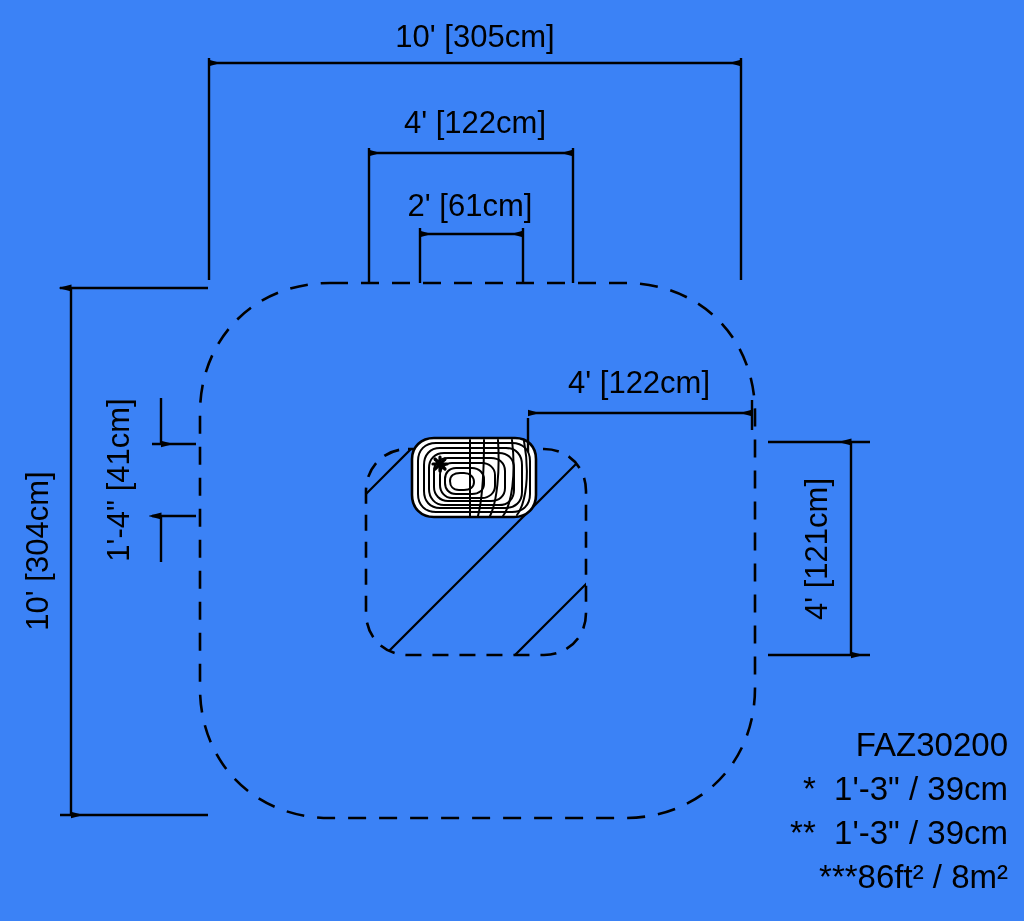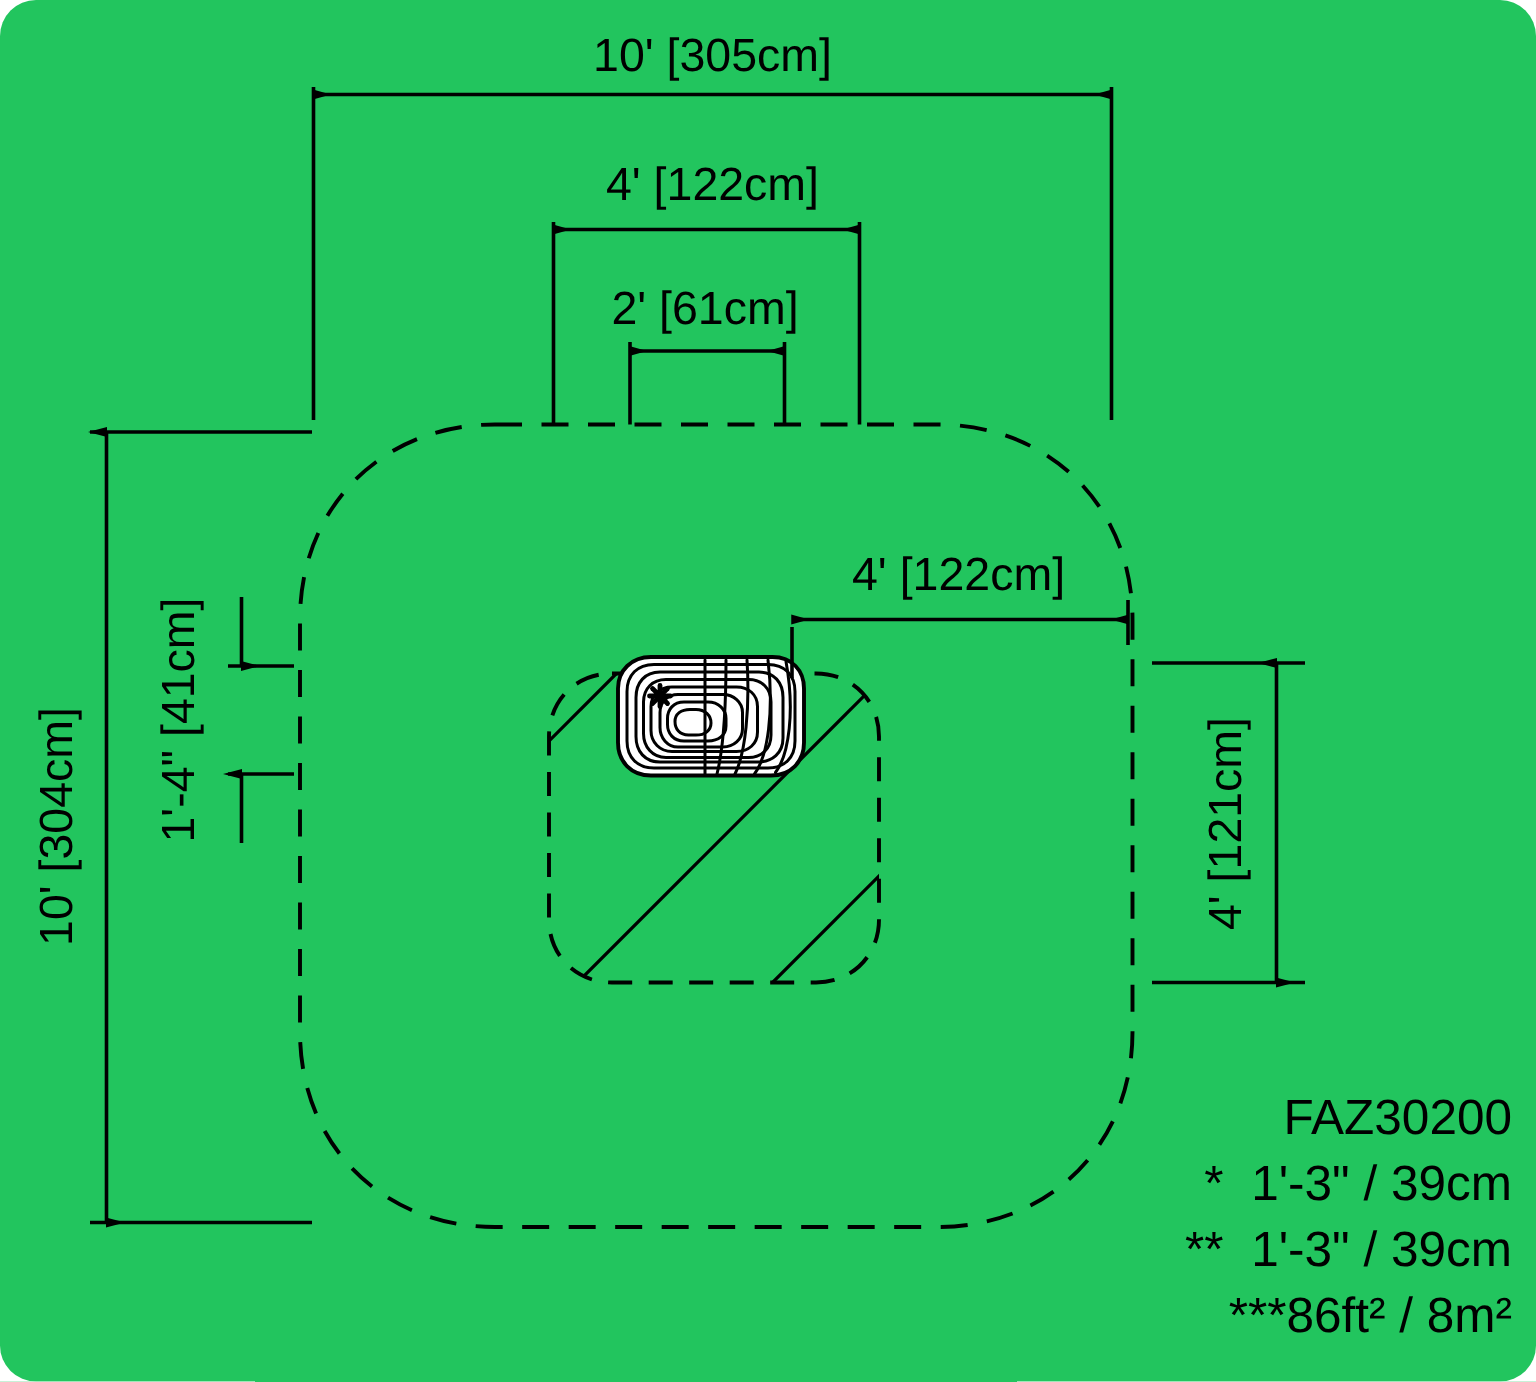--- a/index.html
+++ b/index.html
@@ -8,23 +8,22 @@
     padding: 0;
     background: #ffffff;
   }
   body {
     font-family: "Liberation Sans", sans-serif;
   }
   #sheet {
     position: relative;
     width: 1024px;
     height: 921px;
-    background: #22c55e;
+    background: #3b82f6;
     overflow: hidden;
-    border-radius: 24px;
   }
   #drawing {
     position: absolute;
     left: 0;
     top: 0;
     width: 1024px;
     height: 921px;
   }
   .dim-text {
     font-family: "Liberation Sans", sans-serif;

